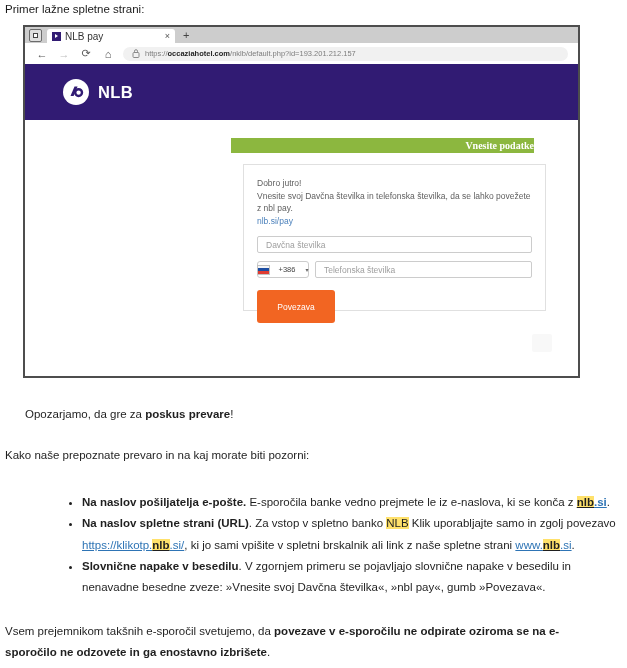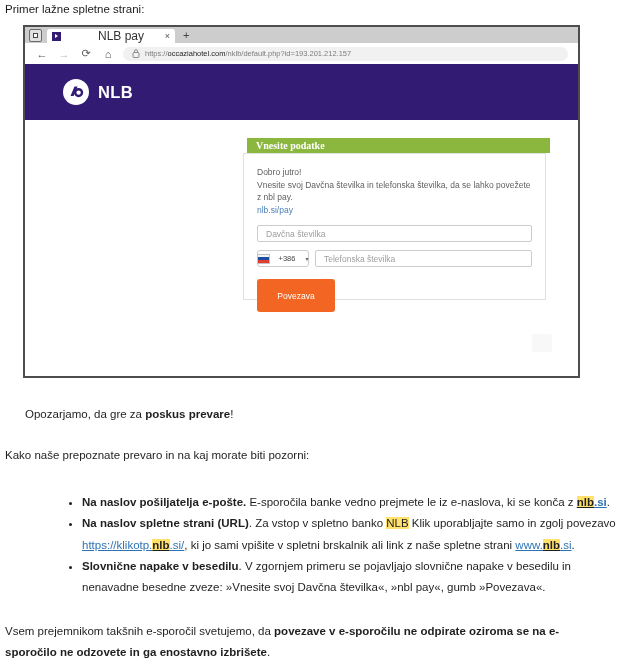--- a/index.html
+++ b/index.html
@@ -18,39 +18,39 @@
     border:2px solid #4d4d4d; background:#fff; overflow:hidden;
   }
   .tabbar { height:16px; background:#cdcdcd; display:flex; align-items:flex-end; padding-left:3px; }
   .tab-actions { width:13px; height:13px; margin:0 5px 1px 1px; border:1px solid #6b6b6b; border-radius:2px;
     background:#e0e0e0; display:flex; align-items:center; justify-content:center; }
   .tab-actions .sq { width:5px; height:5px; border:1px solid #444; background:#fff; }
   .tab { width:128px; height:14px; background:#fff; border-radius:3px 3px 0 0; display:flex; align-items:center;
     padding:0 5px; gap:4px; }
   .favicon { width:9px; height:9px; background:#311b73; flex:none; display:inline-flex; align-items:center; justify-content:center; }
   .favicon::after { content:""; width:0; height:0; border-left:3px solid #fff; border-top:2.5px solid transparent; border-bottom:2.5px solid transparent; }
-  .tab-title { font-size:12px; color:#333; flex:1; white-space:nowrap; overflow:hidden;margin-left:33px; }
+  .tab-title { font-size:10px; color:#333; flex:1; white-space:nowrap; overflow:hidden; }
   .tab-close { font-size:9px; color:#555; line-height:1; }
   .newtab { font-size:11px; color:#444; margin:0 0 2px 8px; line-height:1; }
 
   .toolbar { height:21px; background:#fff; display:flex; align-items:center; padding-left:6px; }
   .nav { width:22px; text-align:center; font-size:11px; color:#555; }
   .nav.disabled { color:#bdbdbd; }
   .addressbar { flex:1; height:14px; margin:0 10px 0 4px; background:#f1f1f1; border-radius:8px;
     display:flex; align-items:center; padding:0 9px; gap:5px; }
   .url { font-size:7.5px; color:#7d7d7d; white-space:nowrap; overflow:hidden; }
-  .url .domain { color:#1f1f1f; font-weight:normal; }
+  .url .domain { color:#1f1f1f; font-weight:bold; }
 
   .banner { height:56px; background:#311b73; display:flex; align-items:center; padding-left:38px; gap:9px; }
   .brand { color:#fff; font-weight:bold; font-size:16.5px; letter-spacing:.4px; }
 
   .sitebody { position:relative; height:256px; background:#fff; }
-  .panel-title { position:absolute; left:222px; top:18px; width:303px; height:15px; background:#8cb73f;
-    color:#fff; font-family:"Liberation Serif", serif; font-weight:bold; font-size:10px; line-height:15px; padding-left:9px; }
-  .card { position:absolute; left:218px; top:33px; width:303px; height:147px; background:#fff;
+  .panel-title { position:absolute; left:206px; top:18px; width:303px; height:15px; background:#8cb73f;
+    color:#fff; font-family:"Liberation Serif", serif; font-weight:bold; font-size:10px; line-height:15px; padding-left:9px;text-align:right; }
+  .card { position:absolute; left:218px; top:44px; width:303px; height:147px; background:#fff;
     border:1px solid #e0e0e0; padding:12px 13px; }
   .greet, .instr { font-size:8.5px; color:#5f5f5f; line-height:12.5px; }
   .sitelink { font-size:8.5px; color:#4d82bc; line-height:12.5px; }
   .input { margin-top:9px; height:17px; border:1px solid #ccc; border-radius:2px; background:#fff;
     display:flex; align-items:center; padding:0 8px; }
   .ph { font-size:8.5px; color:#9e9e9e; white-space:nowrap; }
   .phone-row { display:flex; gap:6px; margin-top:8px; }
   .country { width:52px; flex:none; height:17px; border:1px solid #ccc; border-radius:3px;
     display:flex; align-items:center; justify-content:center; gap:10px; }
   .flag { width:11px; height:8px; display:flex; flex-direction:column; outline:0.5px solid #c2c2c2; flex:none; }

